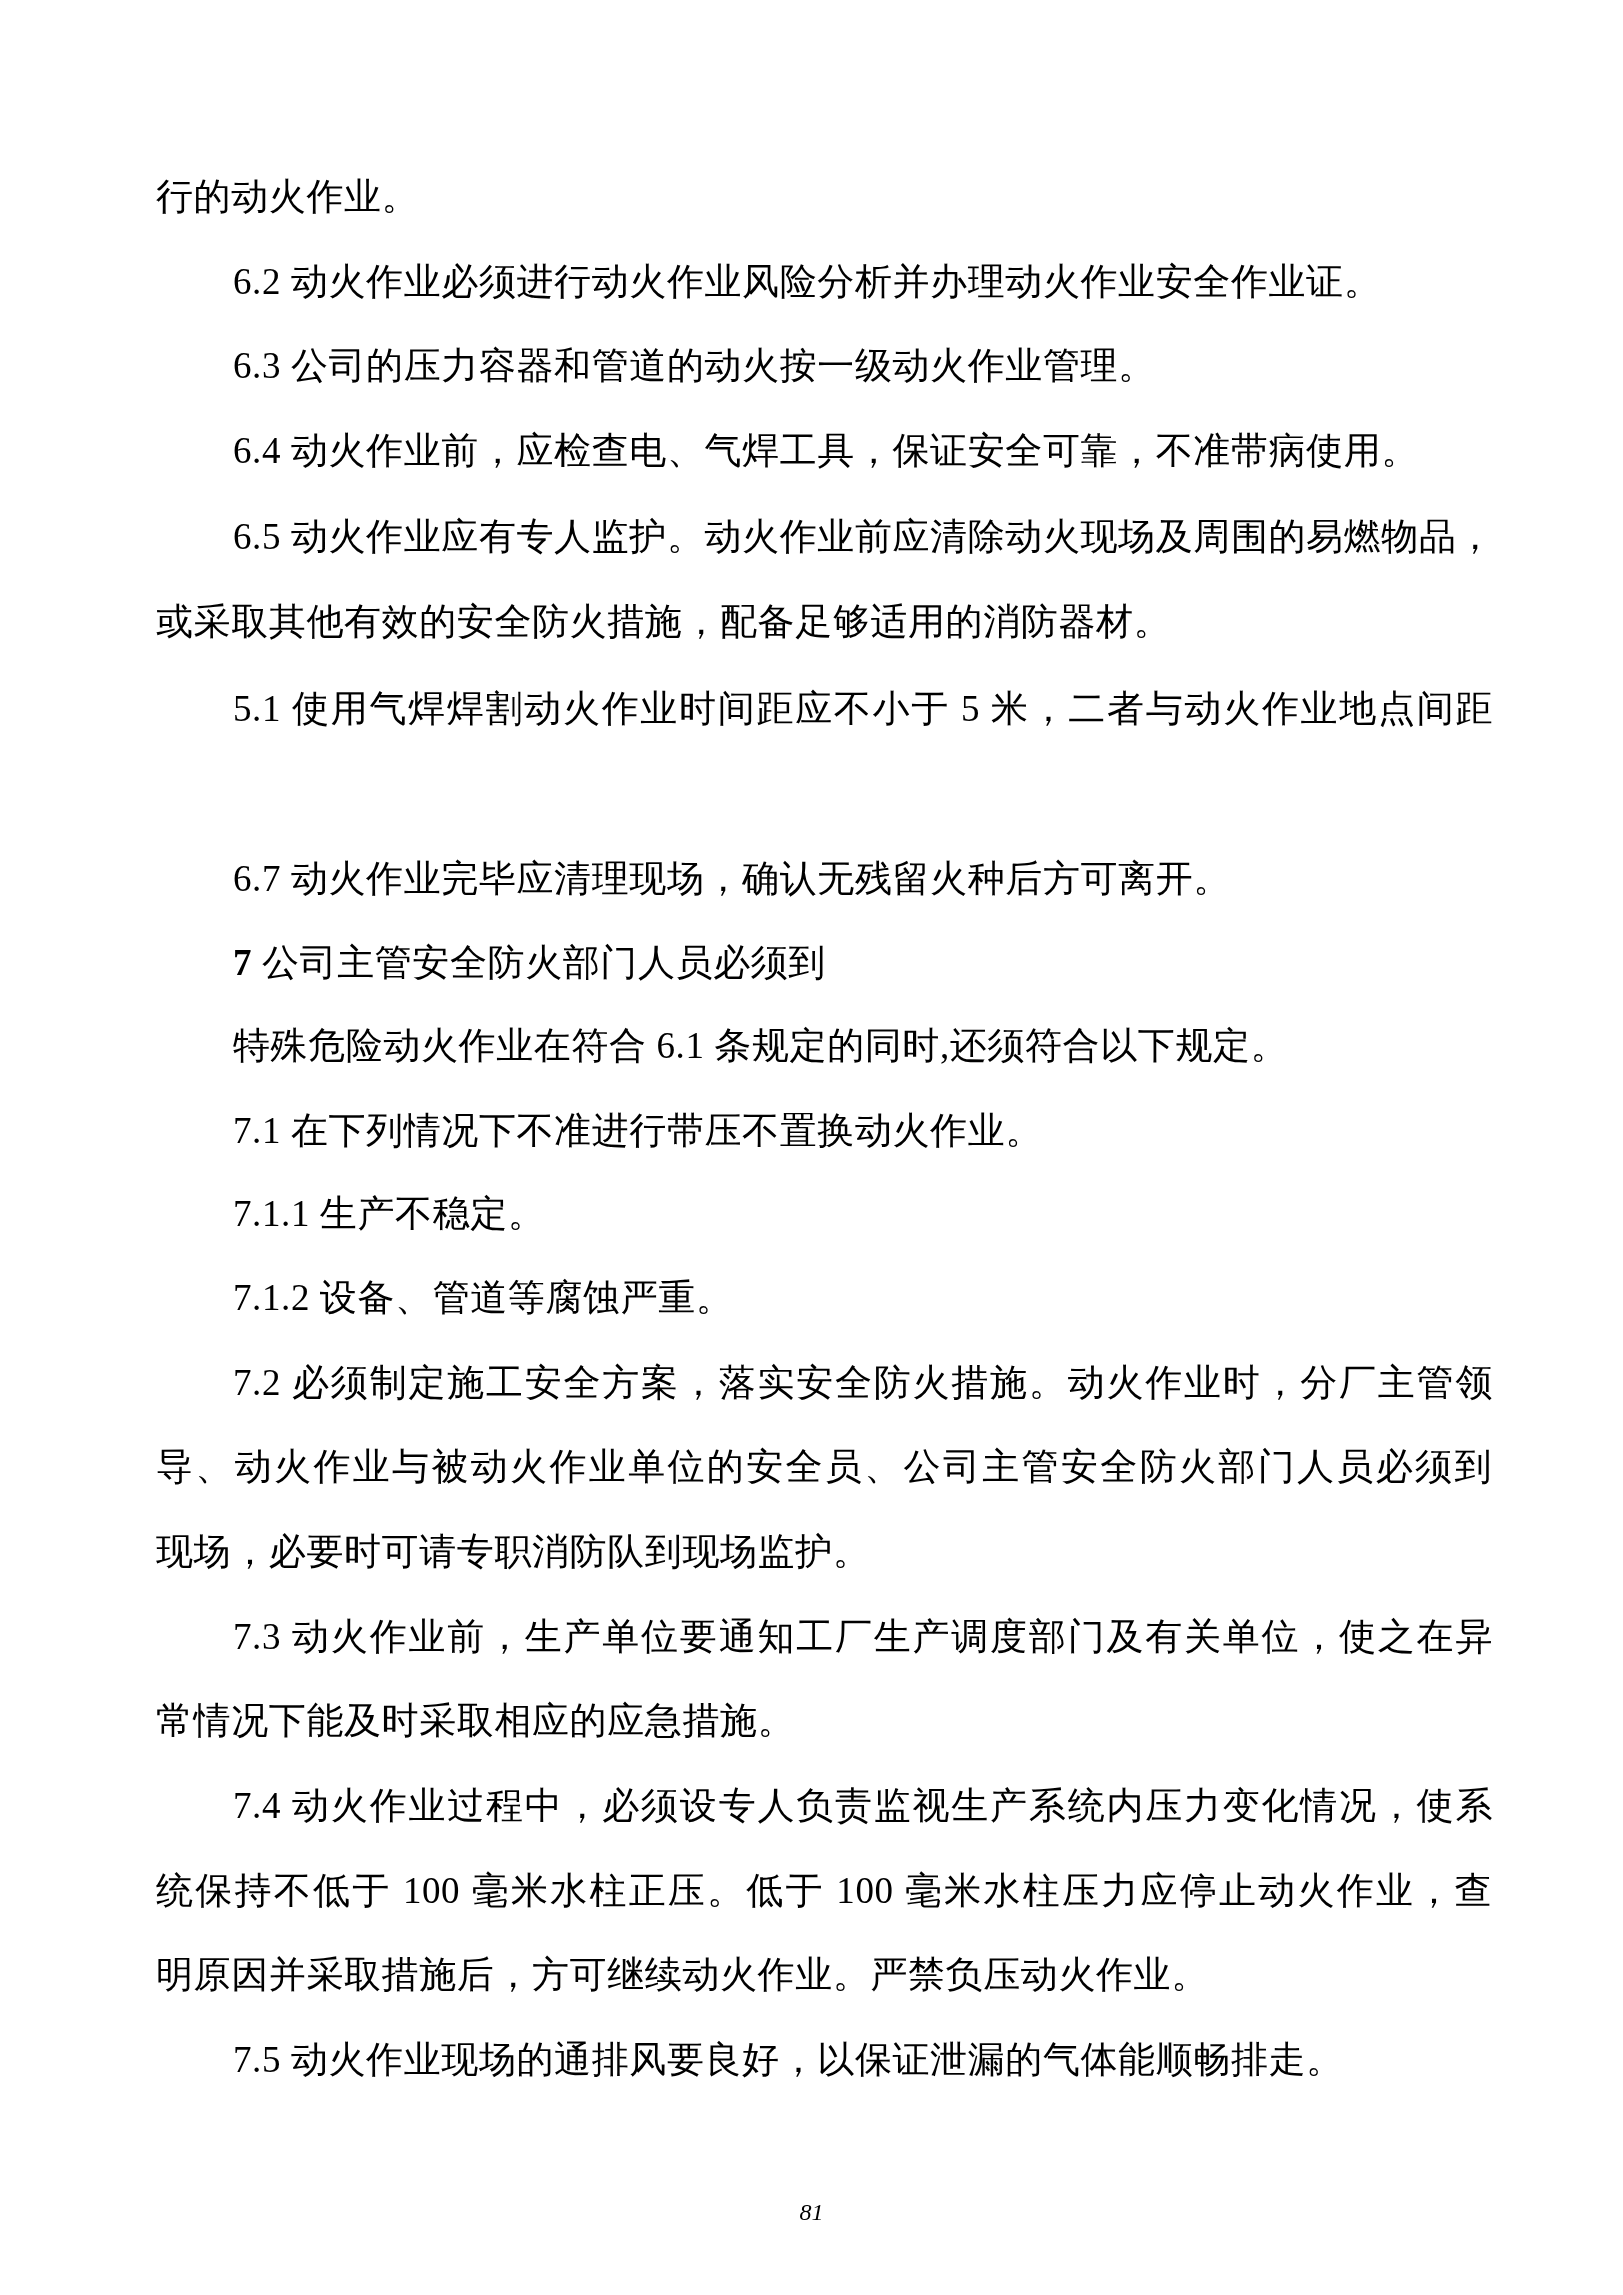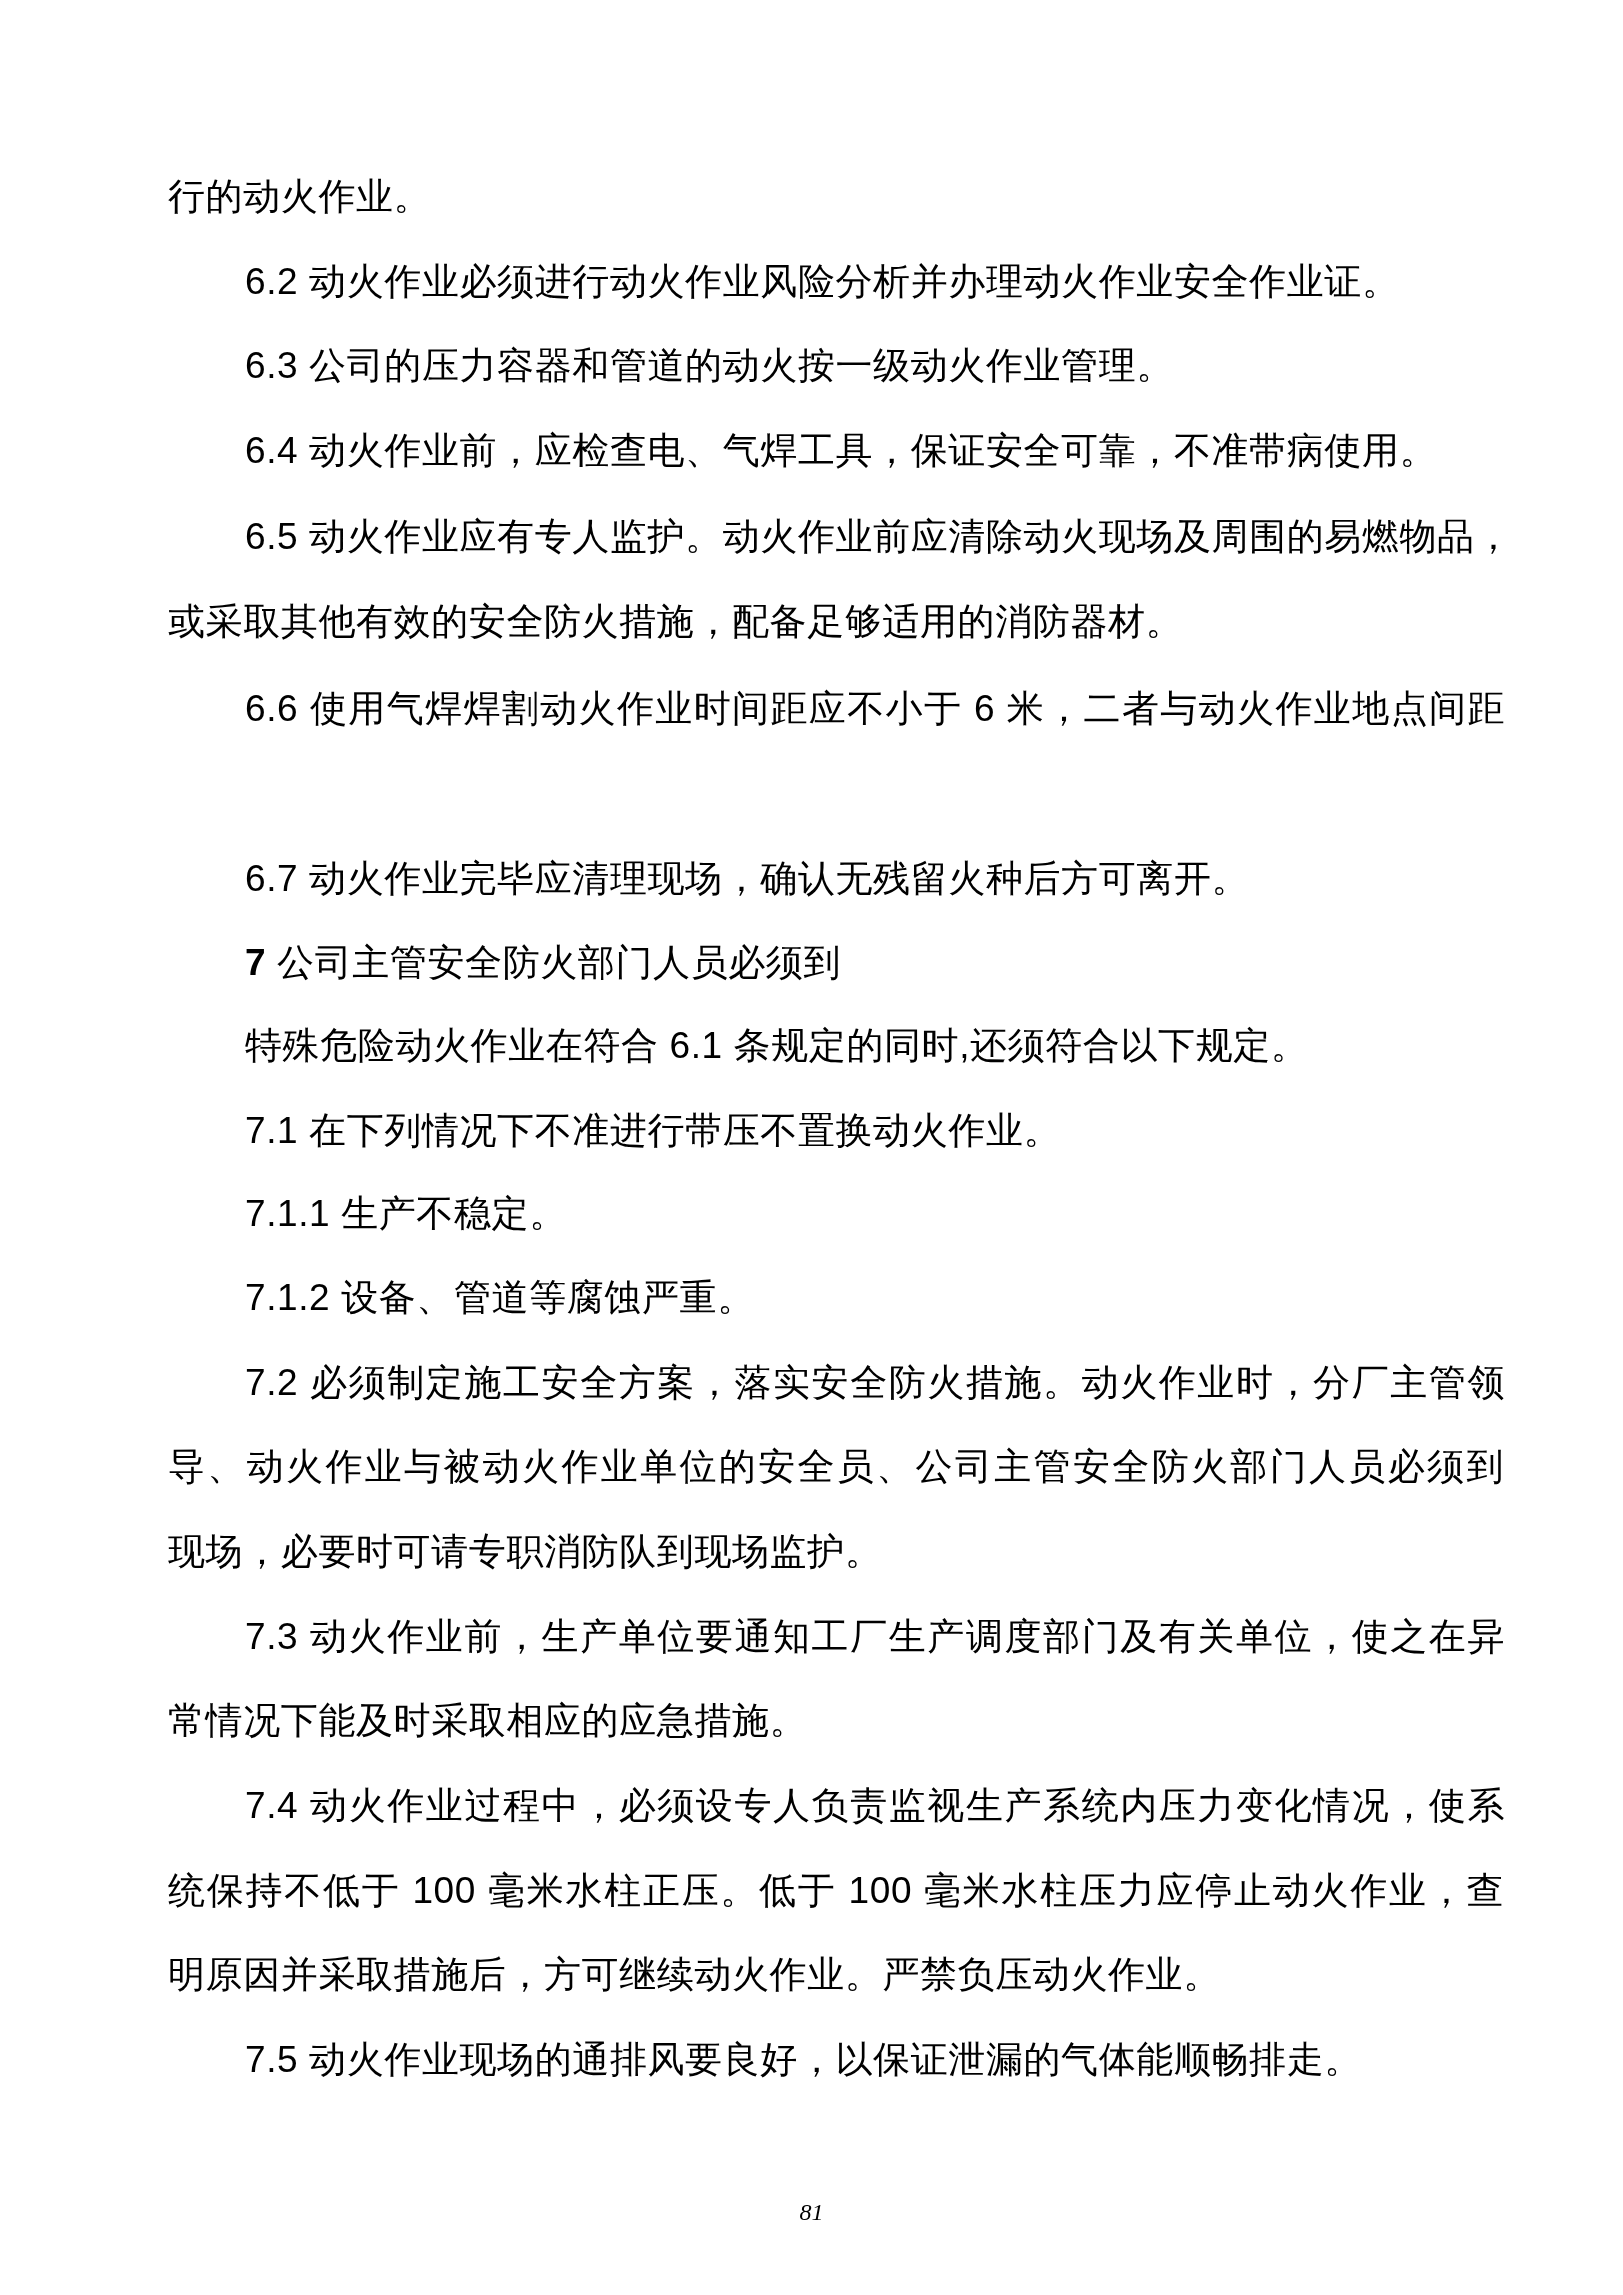--- a/index.html
+++ b/index.html
@@ -1,38 +1,38 @@
 <!DOCTYPE html>
 <html style="font-size:9.5px"><head>
   <meta charset="utf-8">
   <style>
     html, body { margin: 0; padding: 0; background: #ffffff; }
     body { width: 1623px; height: 2295px; position: relative; overflow: hidden;
            font-family: "DejaVu Serif", "Liberation Serif", serif; color: #000; }
     .page { position: absolute; left: 0; top: 0; width: 1623px; height: 2295px; background: #fff; }
     .line { position: absolute; left: 156px; width: 1342px; font-size: 37px; line-height: 48px;
-            white-space: nowrap; letter-spacing: 0.6px; font-family: Liberation Sans, sans-serif; margin-left: 12px; }
+            white-space: nowrap; letter-spacing: 0.6px; font-family: Liberation Serif, serif; }
     .indent { left: 233px; }
     .justify { text-align: justify; text-align-last: justify; width: 1336px; }
     .justify.indent { width: 1260px; }
     .bold-num { font-weight: bold; }
     .page-number { position: absolute; left: 0; width: 1623px; top: 2199px; text-align: center;
                    font-size: 24px; font-family: "Liberation Serif", serif; font-style: italic; }
   </style>
 </head>
 <body>
 
 <div class="page">
   <div class="line" style="top:173px">行的动火作业。</div>
   <div class="line indent" style="top:258px">6.2 动火作业必须进行动火作业风险分析并办理动火作业安全作业证。</div>
   <div class="line indent" style="top:342px">6.3 公司的压力容器和管道的动火按一级动火作业管理。</div>
   <div class="line indent" style="top:427px">6.4 动火作业前，应检查电、气焊工具，保证安全可靠，不准带病使用。</div>
   <div class="line indent justify" style="top:513px">6.5 动火作业应有专人监护。动火作业前应清除动火现场及周围的易燃物品，</div>
   <div class="line" style="top:598px">或采取其他有效的安全防火措施，配备足够适用的消防器材。</div>
-  <div class="line indent justify" style="top:685px">6.6  使用气焊焊割动火作业时间距应不小于 6 米，二者与动火作业地点间距</div>
+  <div class="line indent justify" style="top:685px">5.1  使用气焊焊割动火作业时间距应不小于 5 米，二者与动火作业地点间距</div>
   <div class="line indent" style="top:855px">6.7  动火作业完毕应清理现场，确认无残留火种后方可离开。</div>
   <div class="line indent" style="top:939px"><span class="bold-num">7</span><span>  公司主管安全防火部门人员必须到</span></div>
   <div class="line indent" style="top:1022px">特殊危险动火作业在符合 6.1 条规定的同时,还须符合以下规定。</div>
   <div class="line indent" style="top:1107px">7.1   在下列情况下不准进行带压不置换动火作业。</div>
   <div class="line indent" style="top:1190px">7.1.1 生产不稳定。</div>
   <div class="line indent" style="top:1274px">7.1.2 设备、管道等腐蚀严重。</div>
   <div class="line indent justify" style="top:1359px">7.2 必须制定施工安全方案，落实安全防火措施。动火作业时，分厂主管领</div>
   <div class="line justify" style="top:1443px">导、动火作业与被动火作业单位的安全员、公司主管安全防火部门人员必须到</div>
   <div class="line" style="top:1528px">现场，必要时可请专职消防队到现场监护。</div>
   <div class="line indent justify" style="top:1613px">7.3 动火作业前，生产单位要通知工厂生产调度部门及有关单位，使之在异</div>

